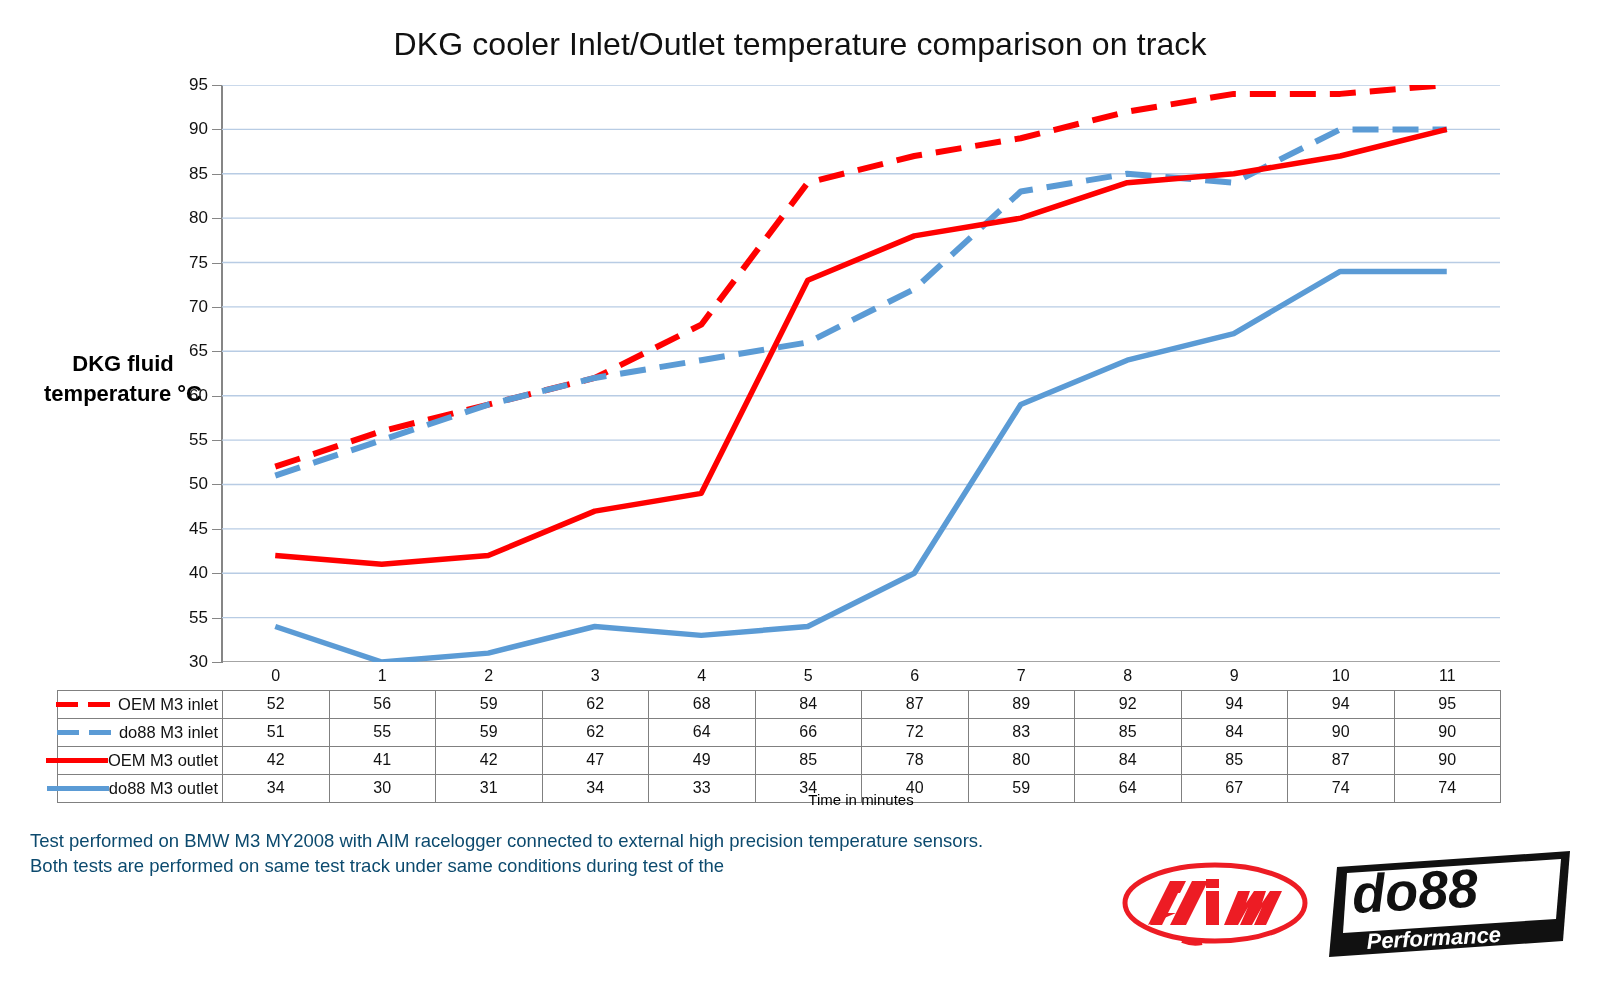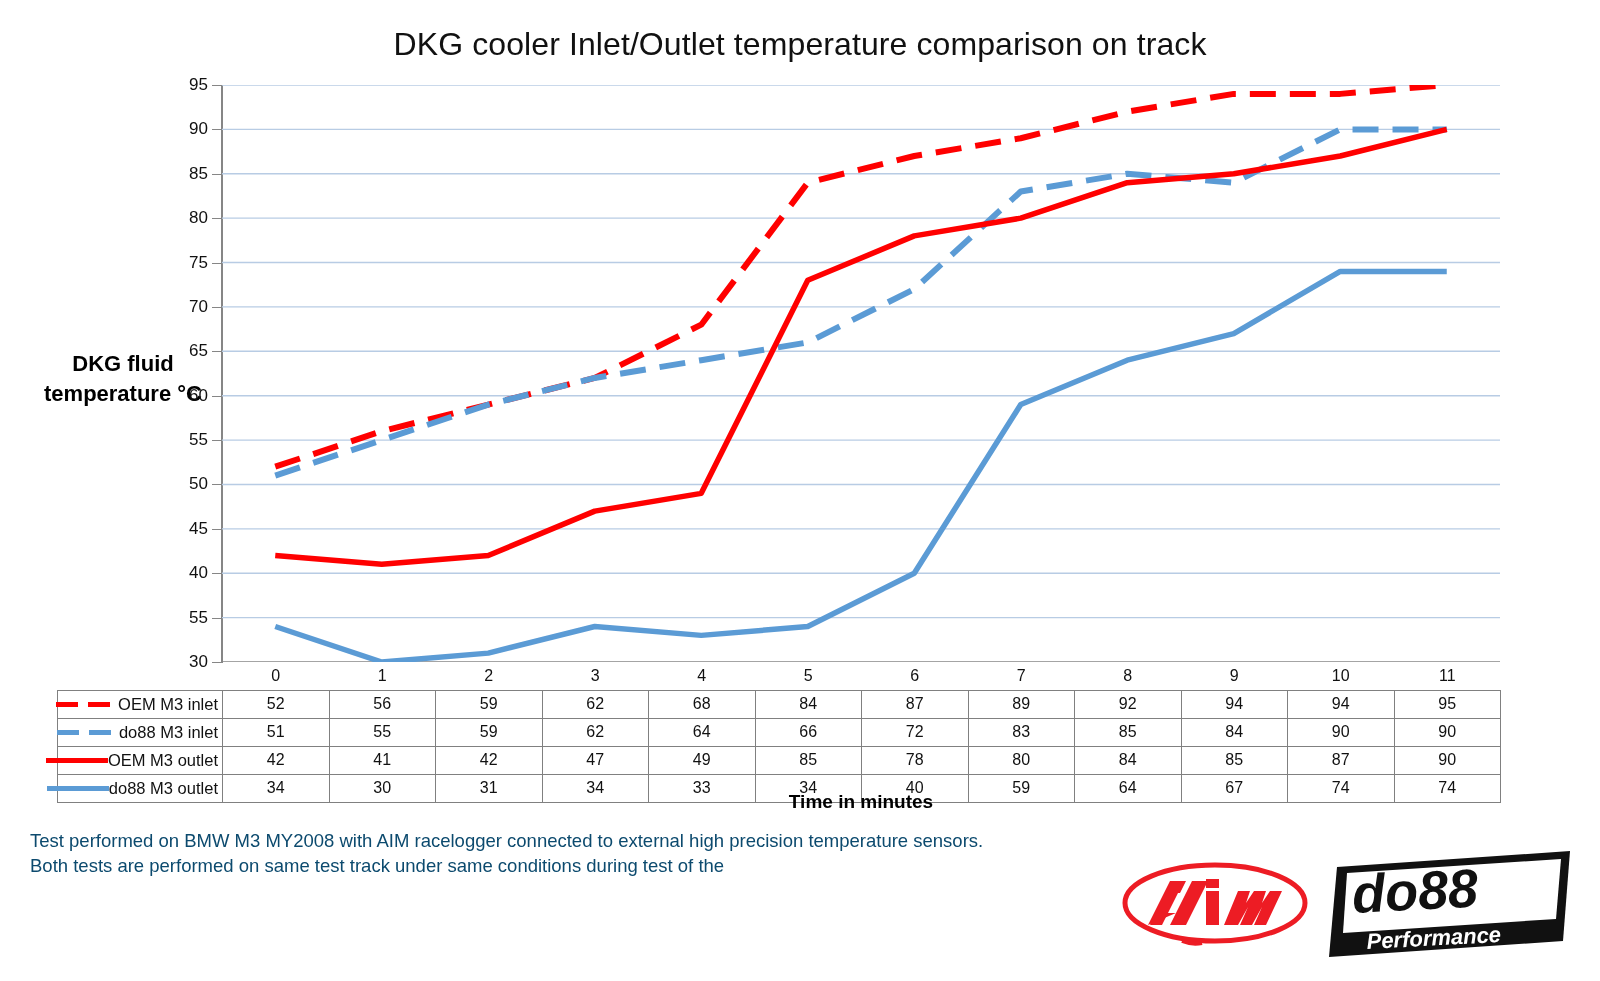--- a/index.html
+++ b/index.html
@@ -163,22 +163,22 @@
   }
   .legend-label { font-size: 16.5px; color: #111; }
 
   
   .x-axis-title {
     position: absolute;
     left: 222px;
     top: 791px;
     width: 1278px;
     text-align: center;
-    font-size: 19px;
-    font-weight: bold;
+    font-size: 15px;
+    font-weight: normal;
     color: #000;
   }
 
   
   .footer-note {
     position: absolute;
     left: 30px;
     top: 828px;
     font-size: 18.5px;
     line-height: 25px;

